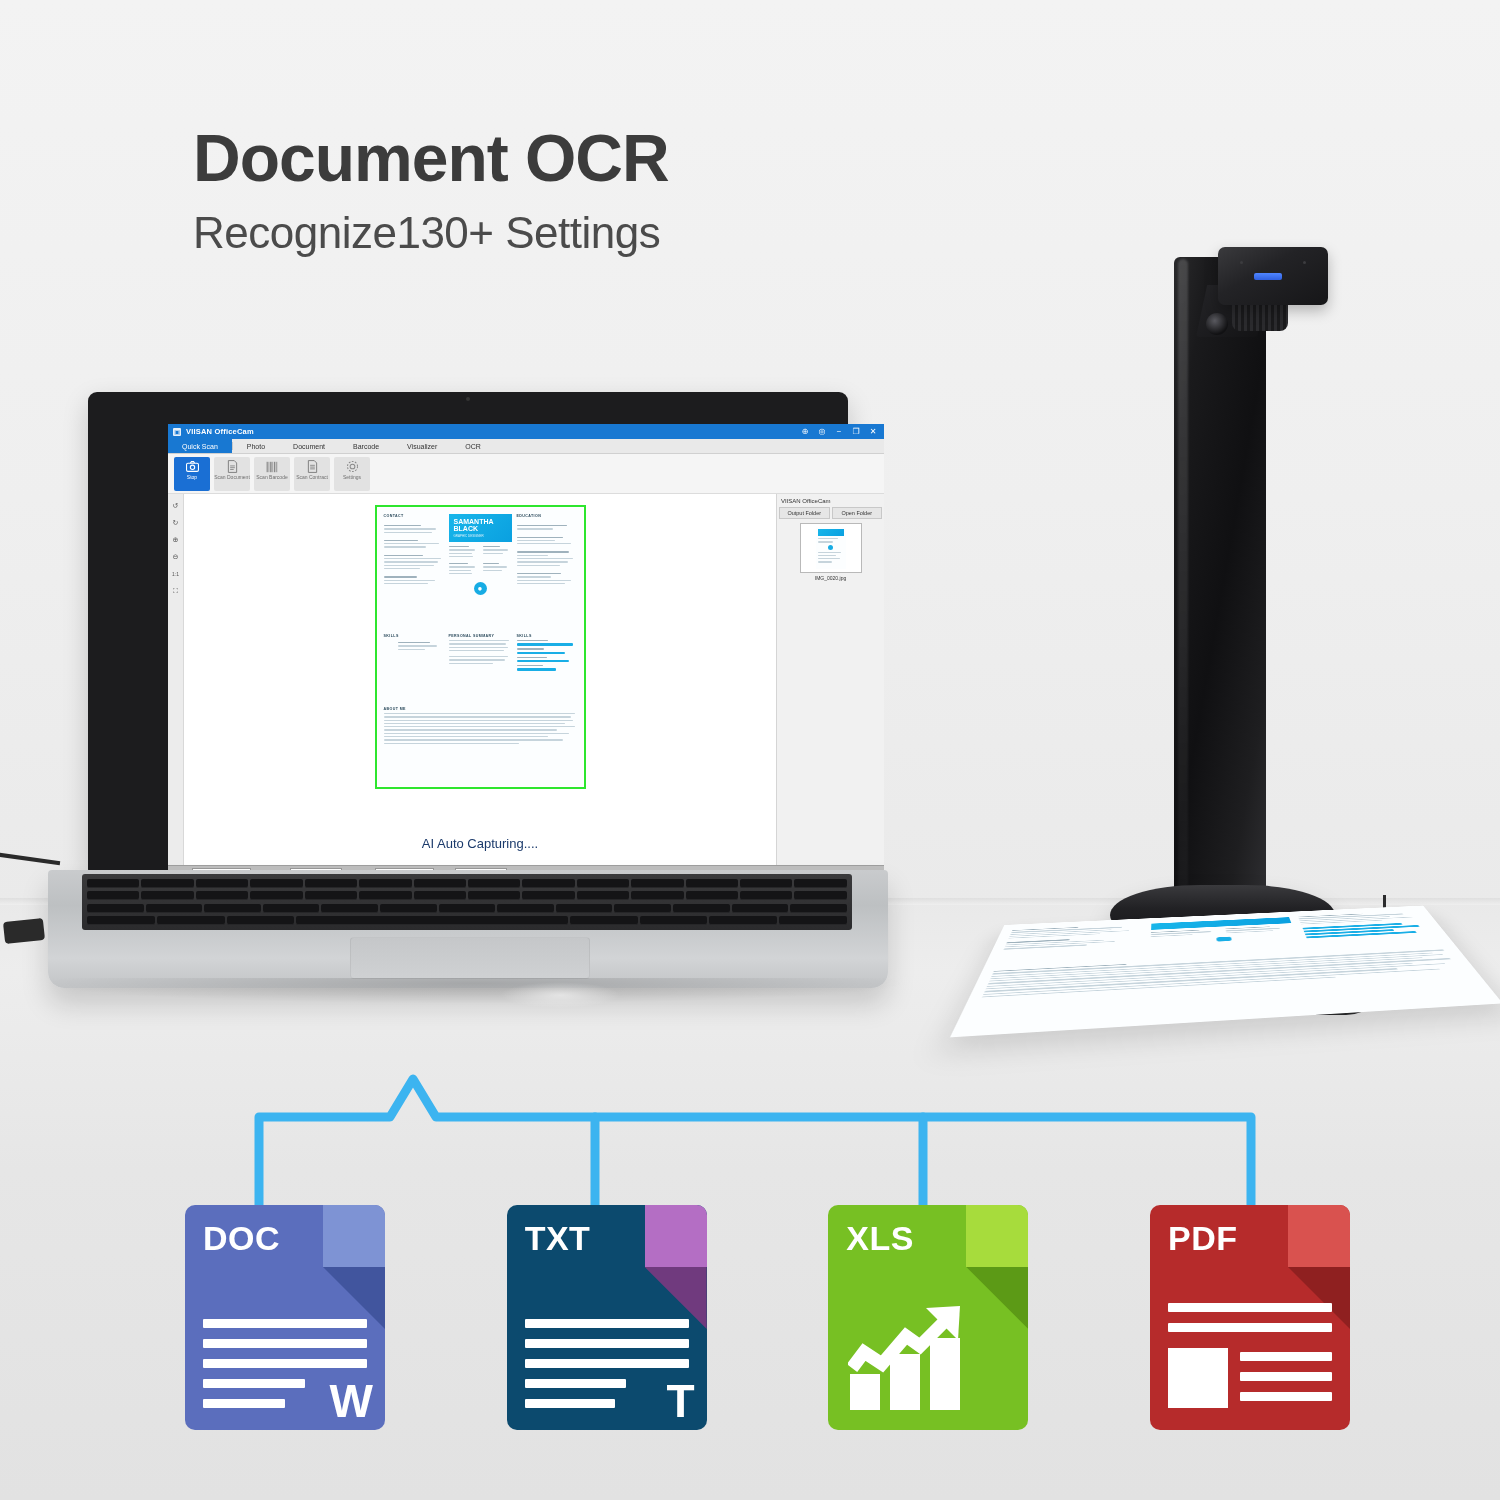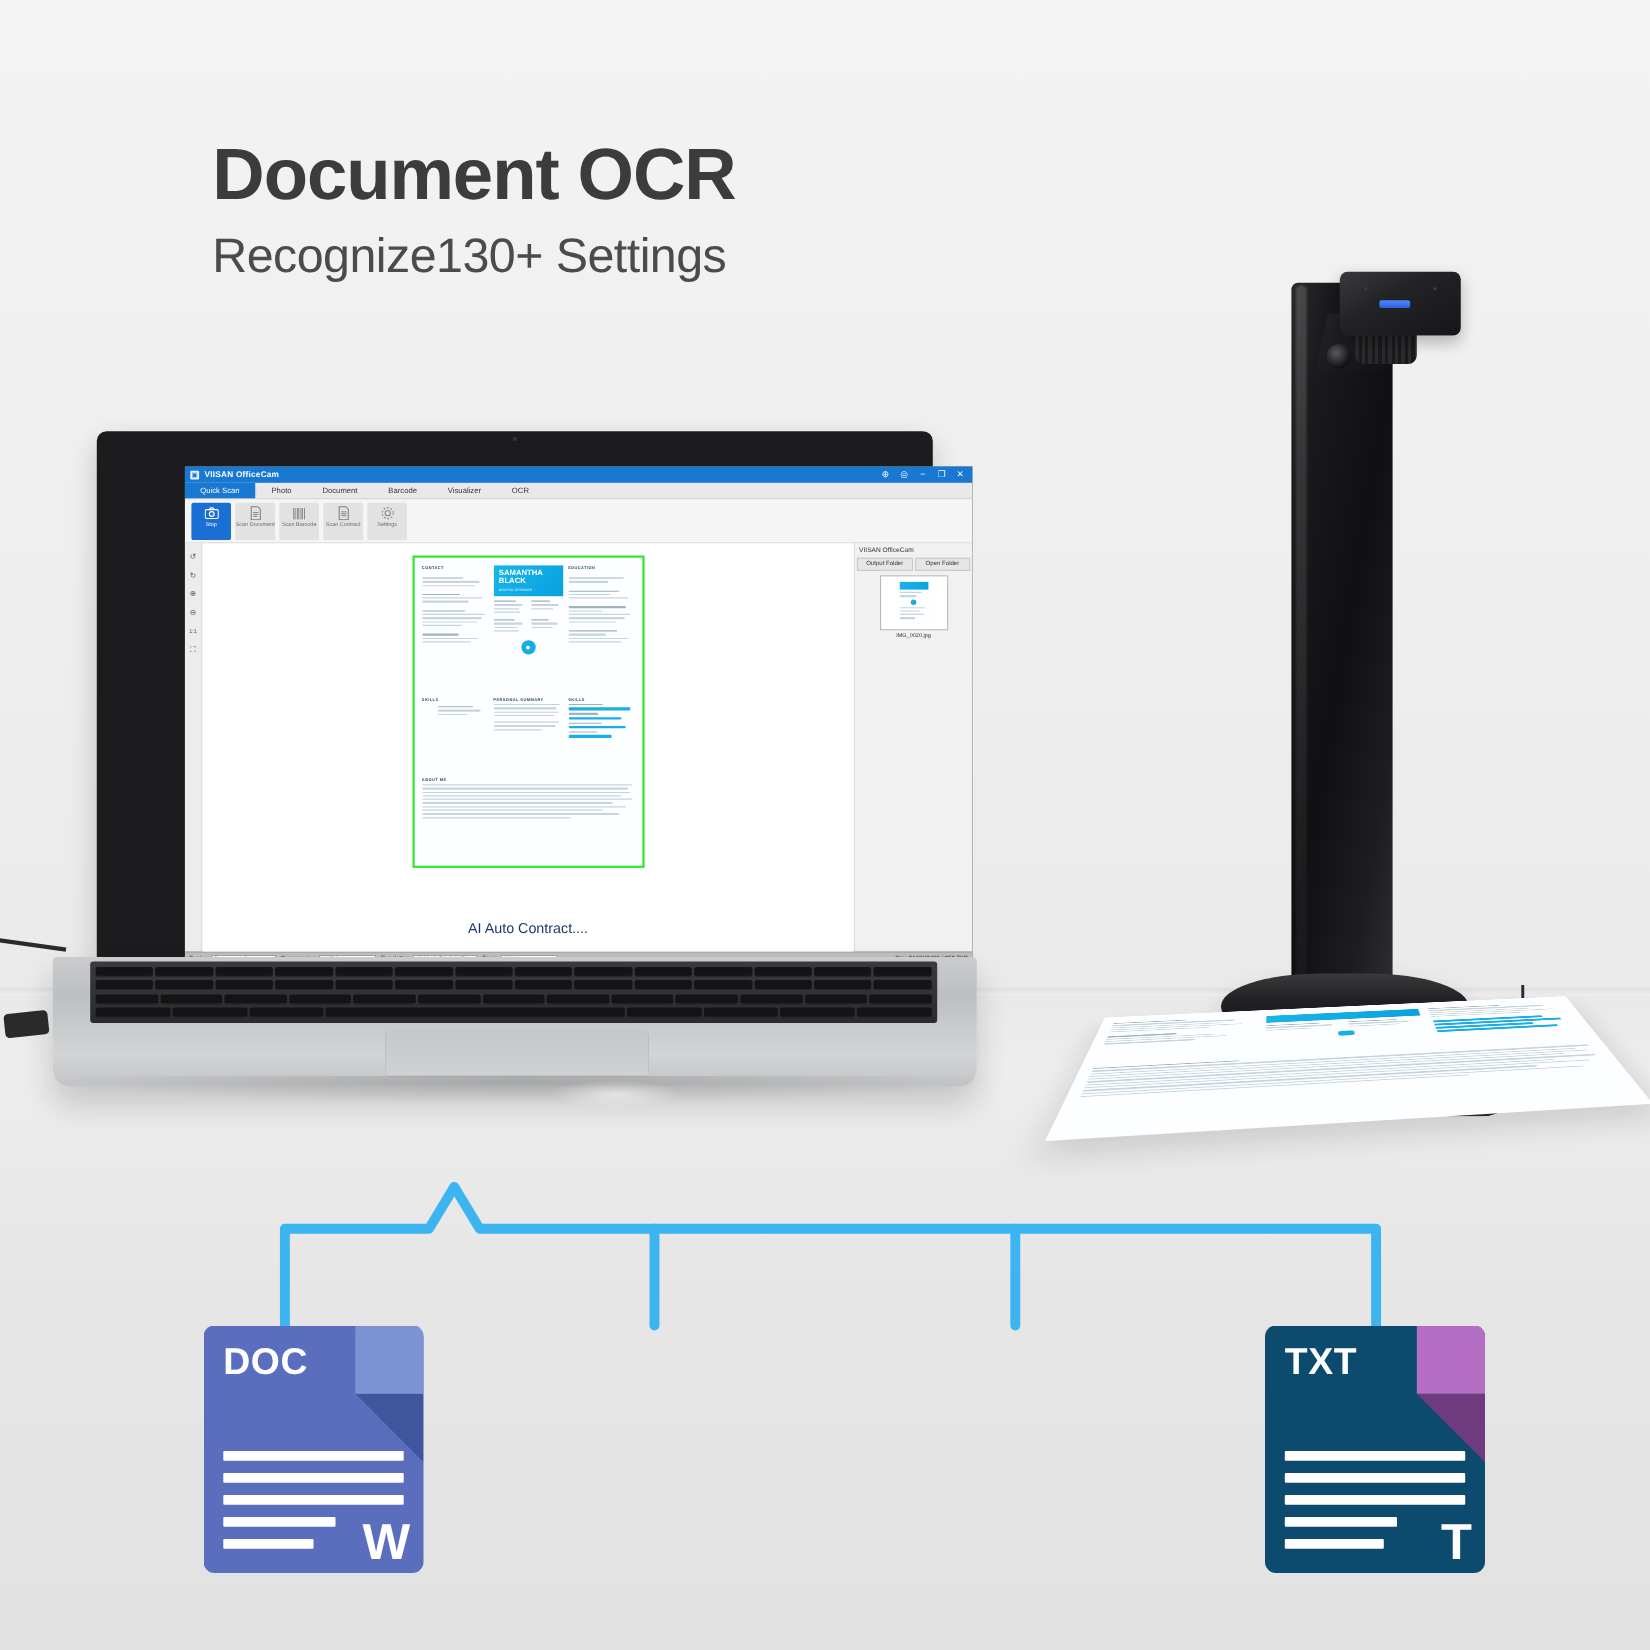--- a/index.html
+++ b/index.html
@@ -515,21 +515,21 @@
                     <div class="r-line" style="width:99%"></div>
                       <div class="r-line" style="width:90%"></div>
                     <div class="r-line" style="width:96%"></div>
                       <div class="r-line" style="width:85%"></div>
                     <div class="r-line" style="width:93%"></div>
                       <div class="r-line" style="width:70%"></div>
                   </div>
                 </div>
               </div>
 
-              <div id="capturing">AI Auto Contract....</div>
+              <div id="capturing">AI Auto Capturing....</div>
             </div>
           </div>
 
           <div id="rightpanel">
             <div id="rp-title">VIISAN OfficeCam</div>
             <div id="rp-btns">
               <div class="rp-btn">Output Folder</div>
               <div class="rp-btn">Open Folder</div>
             </div>
             <div id="thumb-wrap">
@@ -791,15 +791,48 @@
     <div class="fi-body">
       <div class="fi-line" style="width:100%"></div>
       <div class="fi-line" style="width:100%"></div>
       <div class="fi-line" style="width:100%"></div>
       <div class="fi-line" style="width:62%"></div>
       <div class="fi-line" style="width:55%;margin-bottom:0"></div>
     </div>
     <div class="fi-letter">T</div>
   </div>
 
-
+  <div class="fileicon" style="background:#77c023">
+    <div class="fi-fold-light" style="background:#a7dc3c"></div>
+    <div class="fi-fold-dark" style="background:#5c9a16"></div>
+    <div class="fi-label">XLS</div>
+    <div class="fi-chart">
+      <svg width="140" height="110" viewBox="0 0 140 110">
+        <g fill="#ffffff">
+          <rect x="2" y="72" width="30" height="36"></rect>
+          <rect x="42" y="52" width="30" height="56"></rect>
+          <rect x="82" y="36" width="30" height="72"></rect>
+          <path d="M4 66 L16 50 L34 62 L58 34 L72 44 L104 12" stroke="#ffffff" stroke-width="13" fill="none" stroke-linejoin="miter"></path>
+          <path d="M78 6 L112 4 L110 38 Z"></path>
+        </g>
+      </svg>
+    </div>
+  </div>
+
+  <div class="fileicon" style="background:#b62b2b">
+    <div class="fi-fold-light" style="background:#d9524f"></div>
+    <div class="fi-fold-dark" style="background:#8f2020"></div>
+    <div class="fi-label">PDF</div>
+    <div class="fi-body">
+      <div class="fi-line" style="width:100%"></div>
+      <div class="fi-line" style="width:100%;margin-bottom:16px"></div>
+      <div style="display:flex;gap:12px;align-items:flex-start;">
+        <div class="fi-pdfblock"></div>
+        <div style="flex:1;padding-top:4px">
+          <div class="fi-line" style="width:100%"></div>
+          <div class="fi-line" style="width:100%"></div>
+          <div class="fi-line" style="width:100%;margin-bottom:0"></div>
+        </div>
+      </div>
+    </div>
+  </div>
 
 </div>
 
 </body></html>

